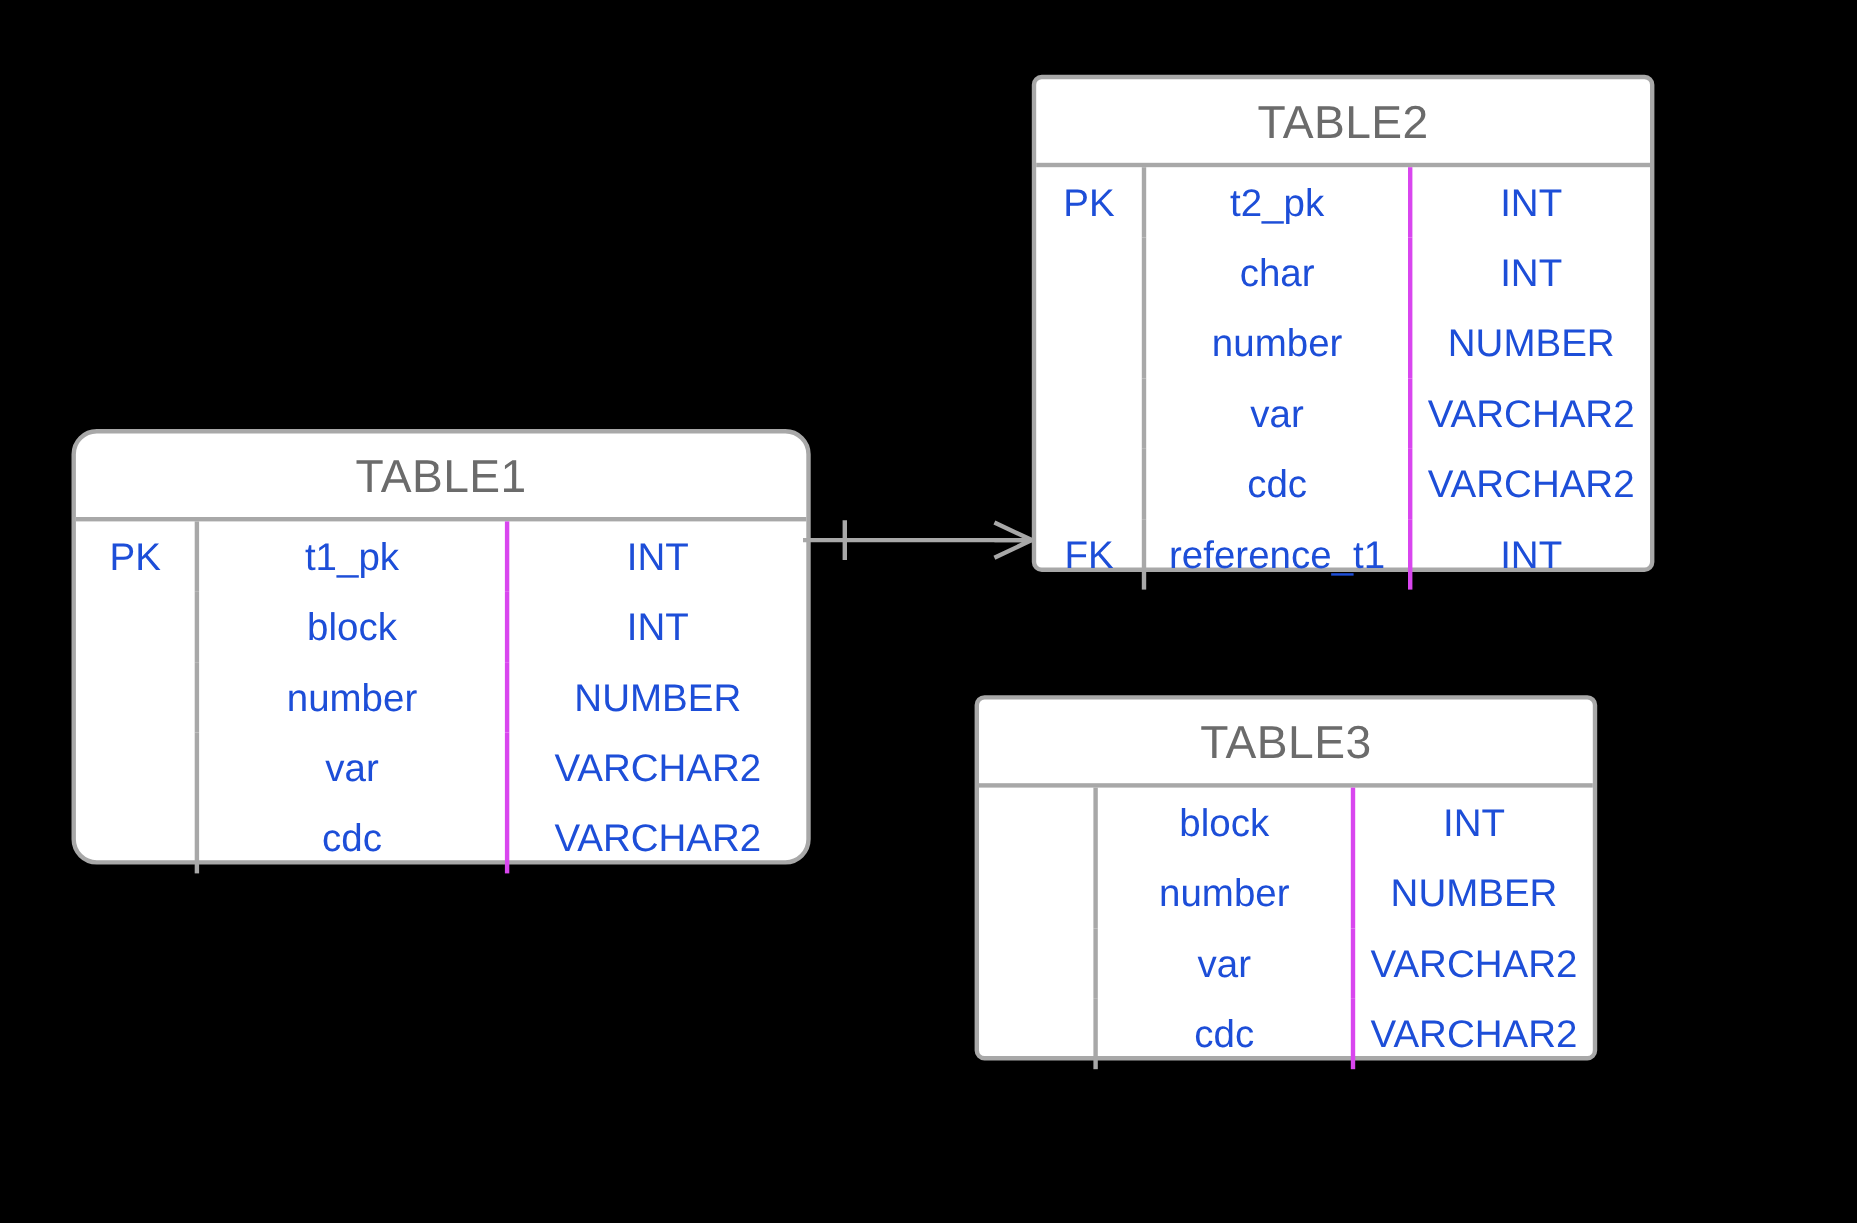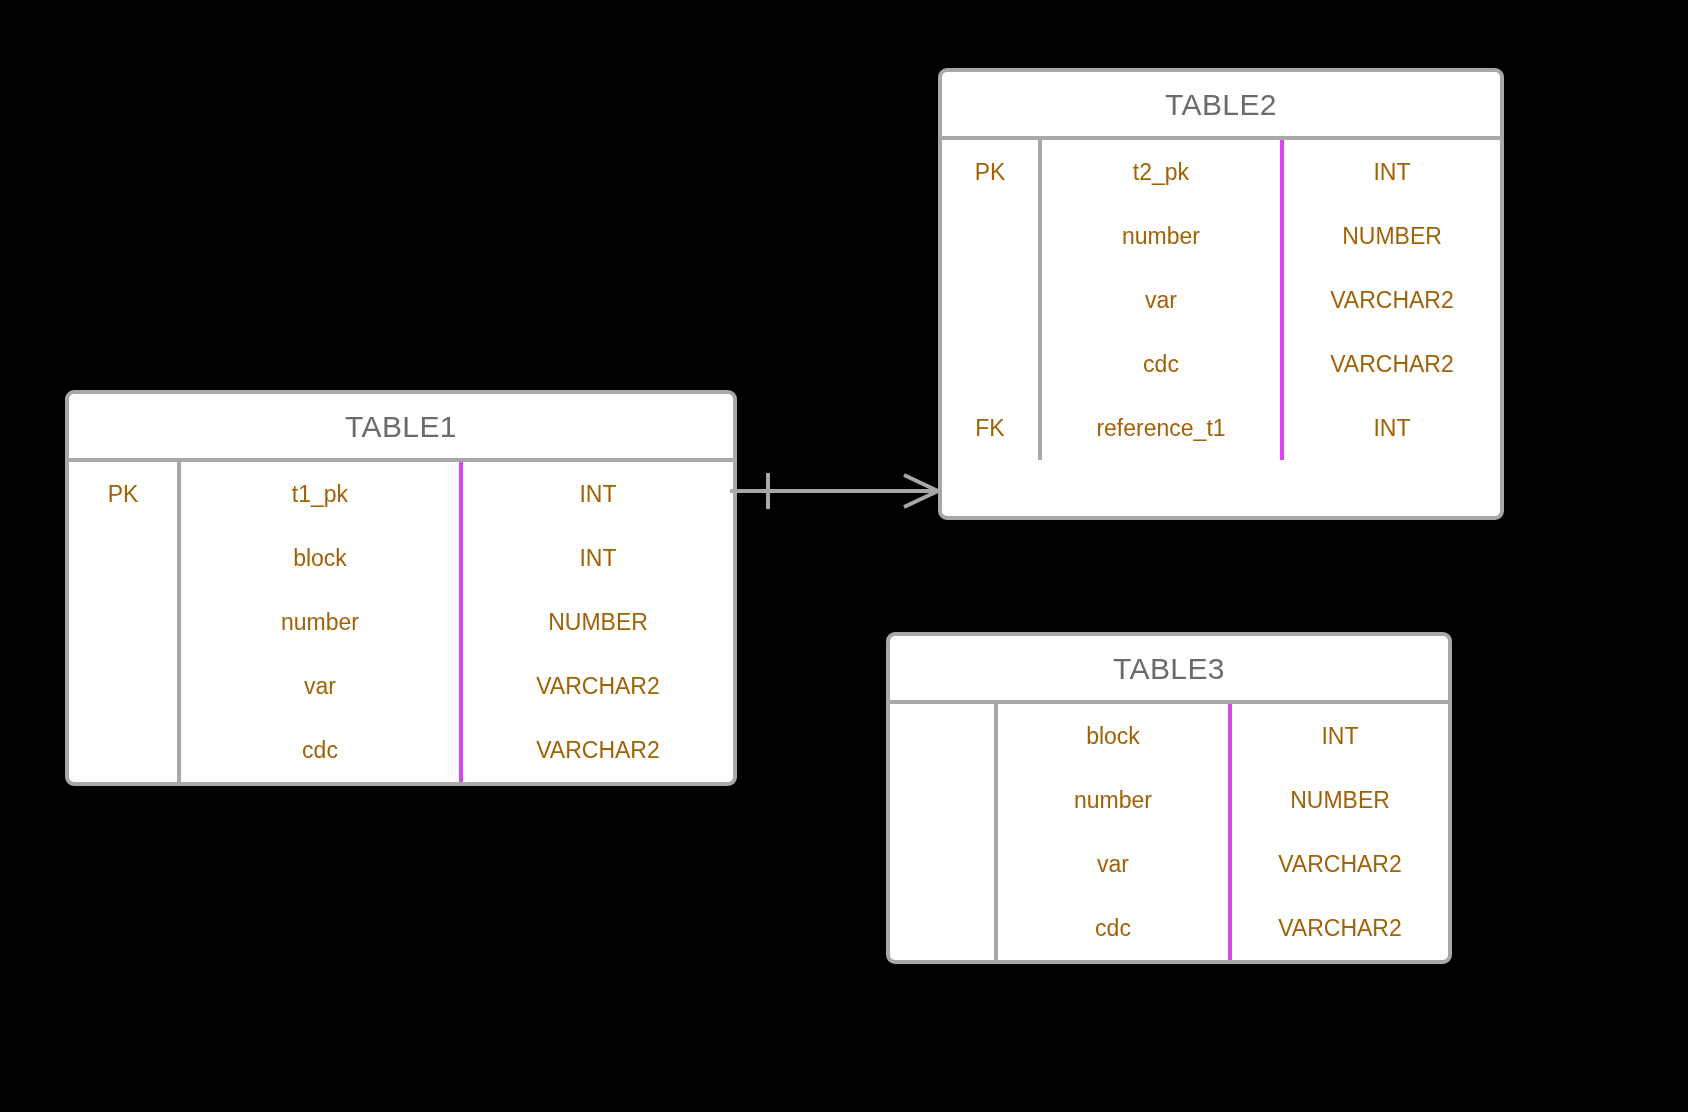--- a/index.html
+++ b/index.html
@@ -29,47 +29,47 @@
     background: #ffffff;
     border: 4px solid #a8a8a8;
     border-radius: 9px;
     box-sizing: border-box;
     display: flex;
     flex-direction: column;
   }
   .entity-title {
     text-align: center;
     color: #6b6b6b;
-    font-size: 30px;
+    font-size: 42px;
     line-height: 1;
     padding: 18px 0 16px 0;
     border-bottom: 4px solid #a8a8a8;
     white-space: nowrap;
     letter-spacing: 0.4px;
   }
   .attr-table {
     border-collapse: collapse;
     width: 100%;
     table-layout: fixed;
   }
   .attr-table td {
-    color: #a16207;
-    font-size: 23px;
+    color: #1d4ed8;
+    font-size: 35px;
     line-height: 1;
     text-align: center;
     padding: 0;
     white-space: nowrap;
     overflow: hidden;
   }
   .col-key   { border-right: 4px solid #a8a8a8; }
   .col-name  { border-right: 4px solid #d946ef; }
   .col-type  { }
 
   
-  #entity-table1 { left: 65px;  top: 390px;  width: 672px; height: 396px; }
+  #entity-table1 { left: 65px;  top: 390px;  width: 672px; height: 396px; border-radius: 23px; }
   #entity-table1 .col-key  { width: 108px; }
   #entity-table1 .col-name { width: 278px; }
   #entity-table1 td        { height: 64px; }
 
   
   #entity-table2 { left: 938px; top: 68px;  width: 566px; height: 452px; }
   #entity-table2 .col-key  { width: 96px; }
   #entity-table2 .col-name { width: 238px; }
   #entity-table2 td        { height: 64px; }
 
@@ -131,20 +131,25 @@
     <div class="entity-title">TABLE2</div>
     <table class="attr-table">
       <tbody>
         <tr>
           <td class="col-key">PK</td>
           <td class="col-name">t2_pk</td>
           <td class="col-type">INT</td>
         </tr>
         <tr>
           <td class="col-key"></td>
+          <td class="col-name">char</td>
+          <td class="col-type">INT</td>
+        </tr>
+        <tr>
+          <td class="col-key"></td>
           <td class="col-name">number</td>
           <td class="col-type">NUMBER</td>
         </tr>
         <tr>
           <td class="col-key"></td>
           <td class="col-name">var</td>
           <td class="col-type">VARCHAR2</td>
         </tr>
         <tr>
           <td class="col-key"></td>

